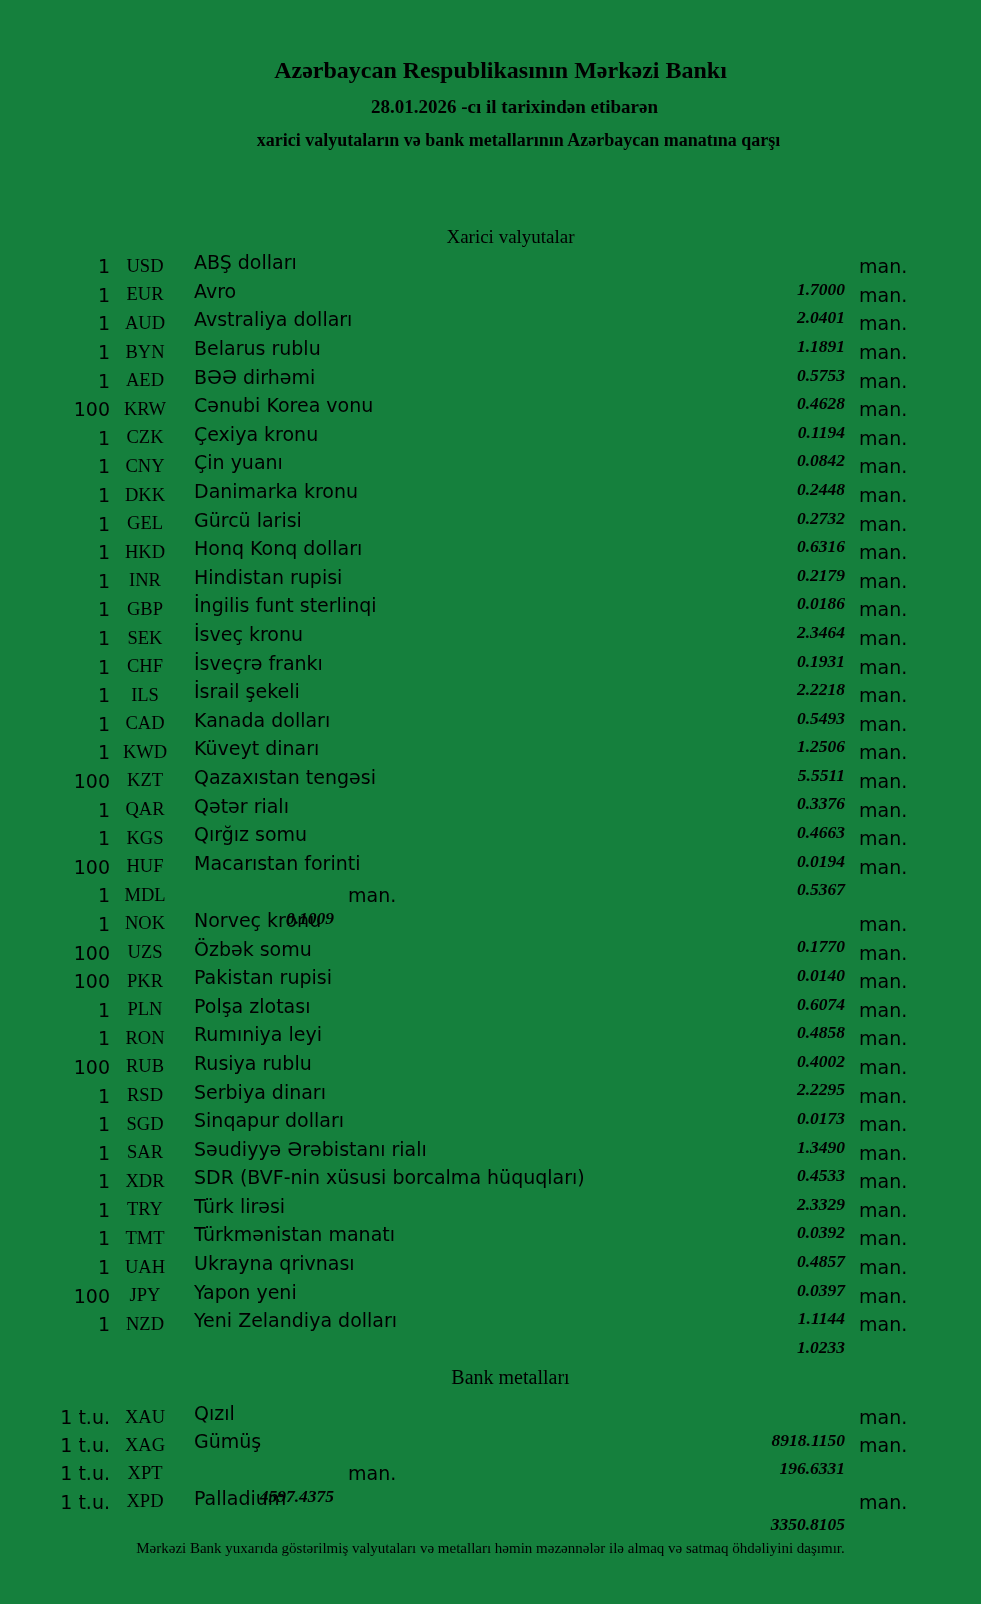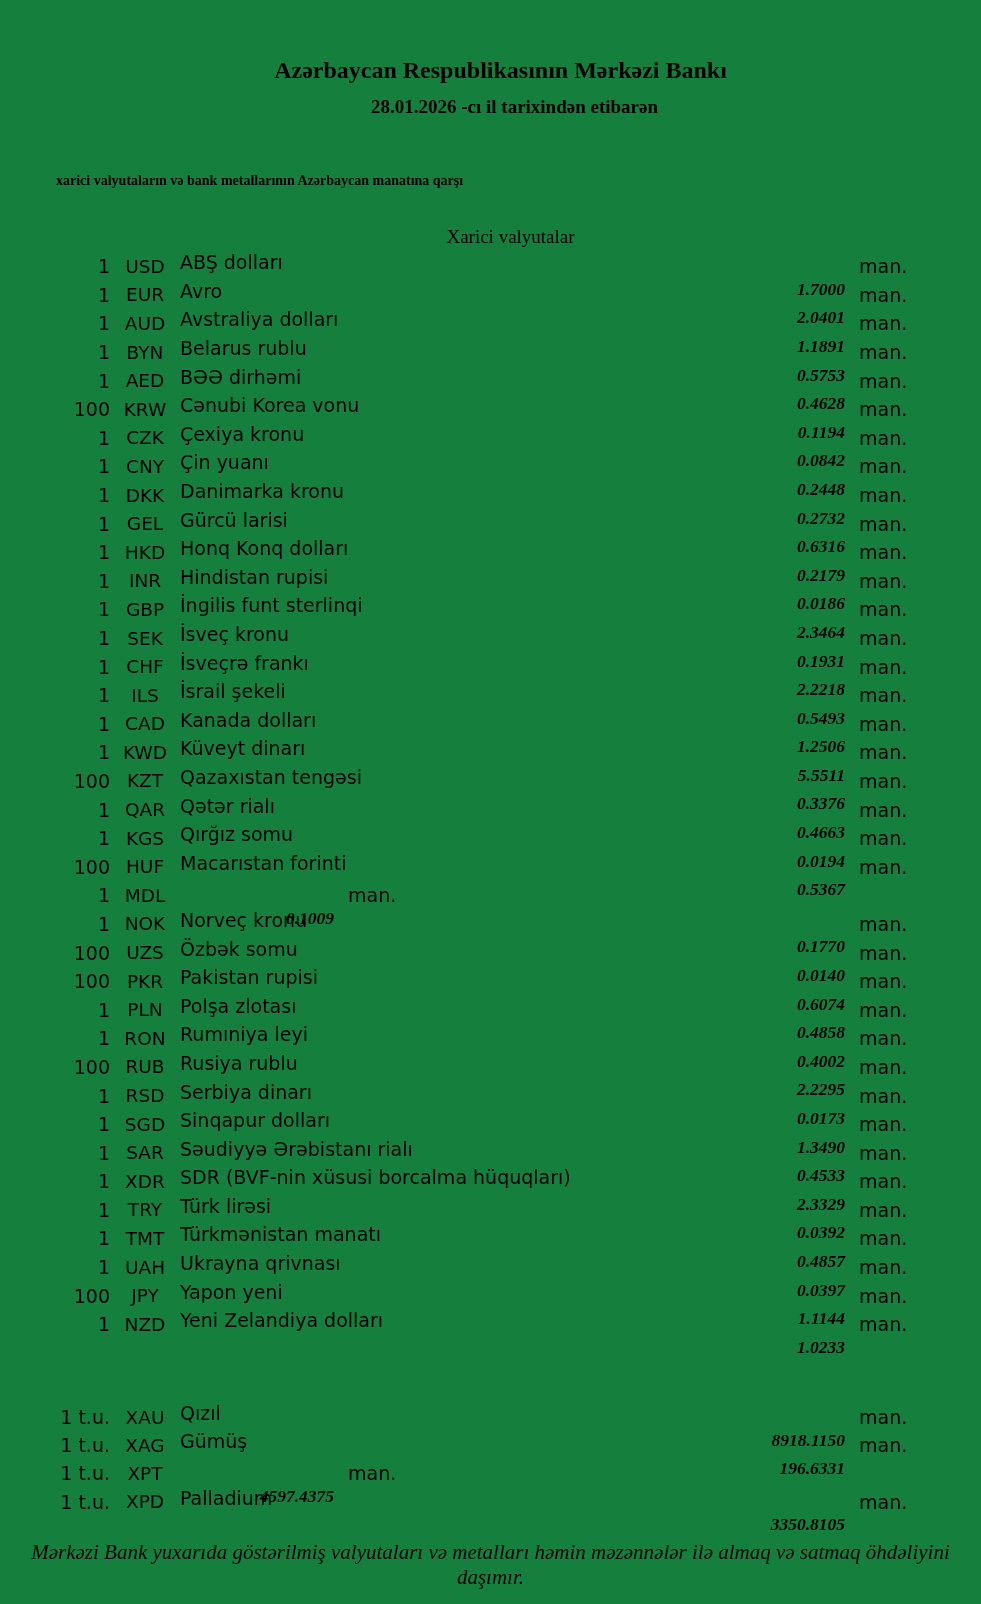--- a/index.html
+++ b/index.html
@@ -20,22 +20,23 @@
     font-weight: bold; font-size: 24px;
   }
   .date-line {
     position: absolute; top: 96px; left: 0; right: 0;
     text-align: center;
     font-family: "Liberation Serif", serif;
     font-weight: bold; font-size: 19px; padding-left: 48px;
   }
   .subtitle {
     position: absolute; top: 130px; left: 56px; right: 0;
-    font-family: "Liberation Serif", serif;
-    font-weight: bold; font-size: 14px; margin-top: 43px;
+    text-align: center;
+    font-family: "Liberation Serif", serif;
+    font-weight: bold; font-size: 18px;
   }
 
   .section-title {
     position: absolute; left: 40px; right: 0;
     text-align: center;
     font-family: "Liberation Serif", serif;
     font-weight: normal; font-size: 19px;
   }
   .st-currencies { top: 226px; }
   .st-metals { top: 1366px; font-size: 20px; }
@@ -47,36 +48,36 @@
   .row {
     display: flex; align-items: center;
     height: 28.6px;
     padding-right: 74px;
     font-size: 19px;
     white-space: nowrap;
   }
   .t-metals .row { height: 28.2px; align-items: center; }
 
   .qty  { width: 110px; text-align: right; }
-  .code { width: 58px; margin-left: 6px; text-align: center; font-size: 18.5px; }
-  .name { flex: 1; margin-left: 6px; position: relative; top: -4px; overflow: hidden; }
+  .code { width: 58px; margin-left: 6px; text-align: center; font-size: 18.5px; font-family: Liberation Serif, serif; }
+  .name { flex: 1; margin-left: 20px; position: relative; top: -4px; overflow: hidden; }
   .rate {
     width: 160px; text-align: right;
     font-family: "Liberation Serif", serif;
     font-weight: bold; font-style: italic;
     font-size: 17.5px;
     margin-top: 46px;
   }
   .unit { width: 48px; margin-left: 14px; text-align: left; }
 
   .disclaimer {
     position: absolute; top: 1540px; left: 28px; right: 28px;
     text-align: center;
     font-family: "Liberation Serif", serif;
-    font-style: italic; font-size: 21px;
+    font-size: 15px;
   }
 </style>
 </head>
 <body>
 
 <div class="page">
 
   <div class="title">Azərbaycan Respublikasının Mərkəzi Bankı</div>
 
   <div class="date-line">28.01.2026 -cı il tarixindən etibarən</div>
@@ -383,20 +384,21 @@
 
   <div class="row">
     <span class="qty">1</span>
     <span class="code">NZD</span>
     <span class="name">Yeni Zelandiya dolları</span>
     <span class="rate">1.0233</span>
     <span class="unit">man.</span>
   </div>
 </div>
 
+  <div class="section-title st-metals">Bank metalları</div>
 
   <div class="table t-metals">
   <div class="row">
     <span class="qty">1 t.u.</span>
     <span class="code">XAU</span>
     <span class="name">Qızıl</span>
     <span class="rate">8918.1150</span>
     <span class="unit">man.</span>
   </div>
 

